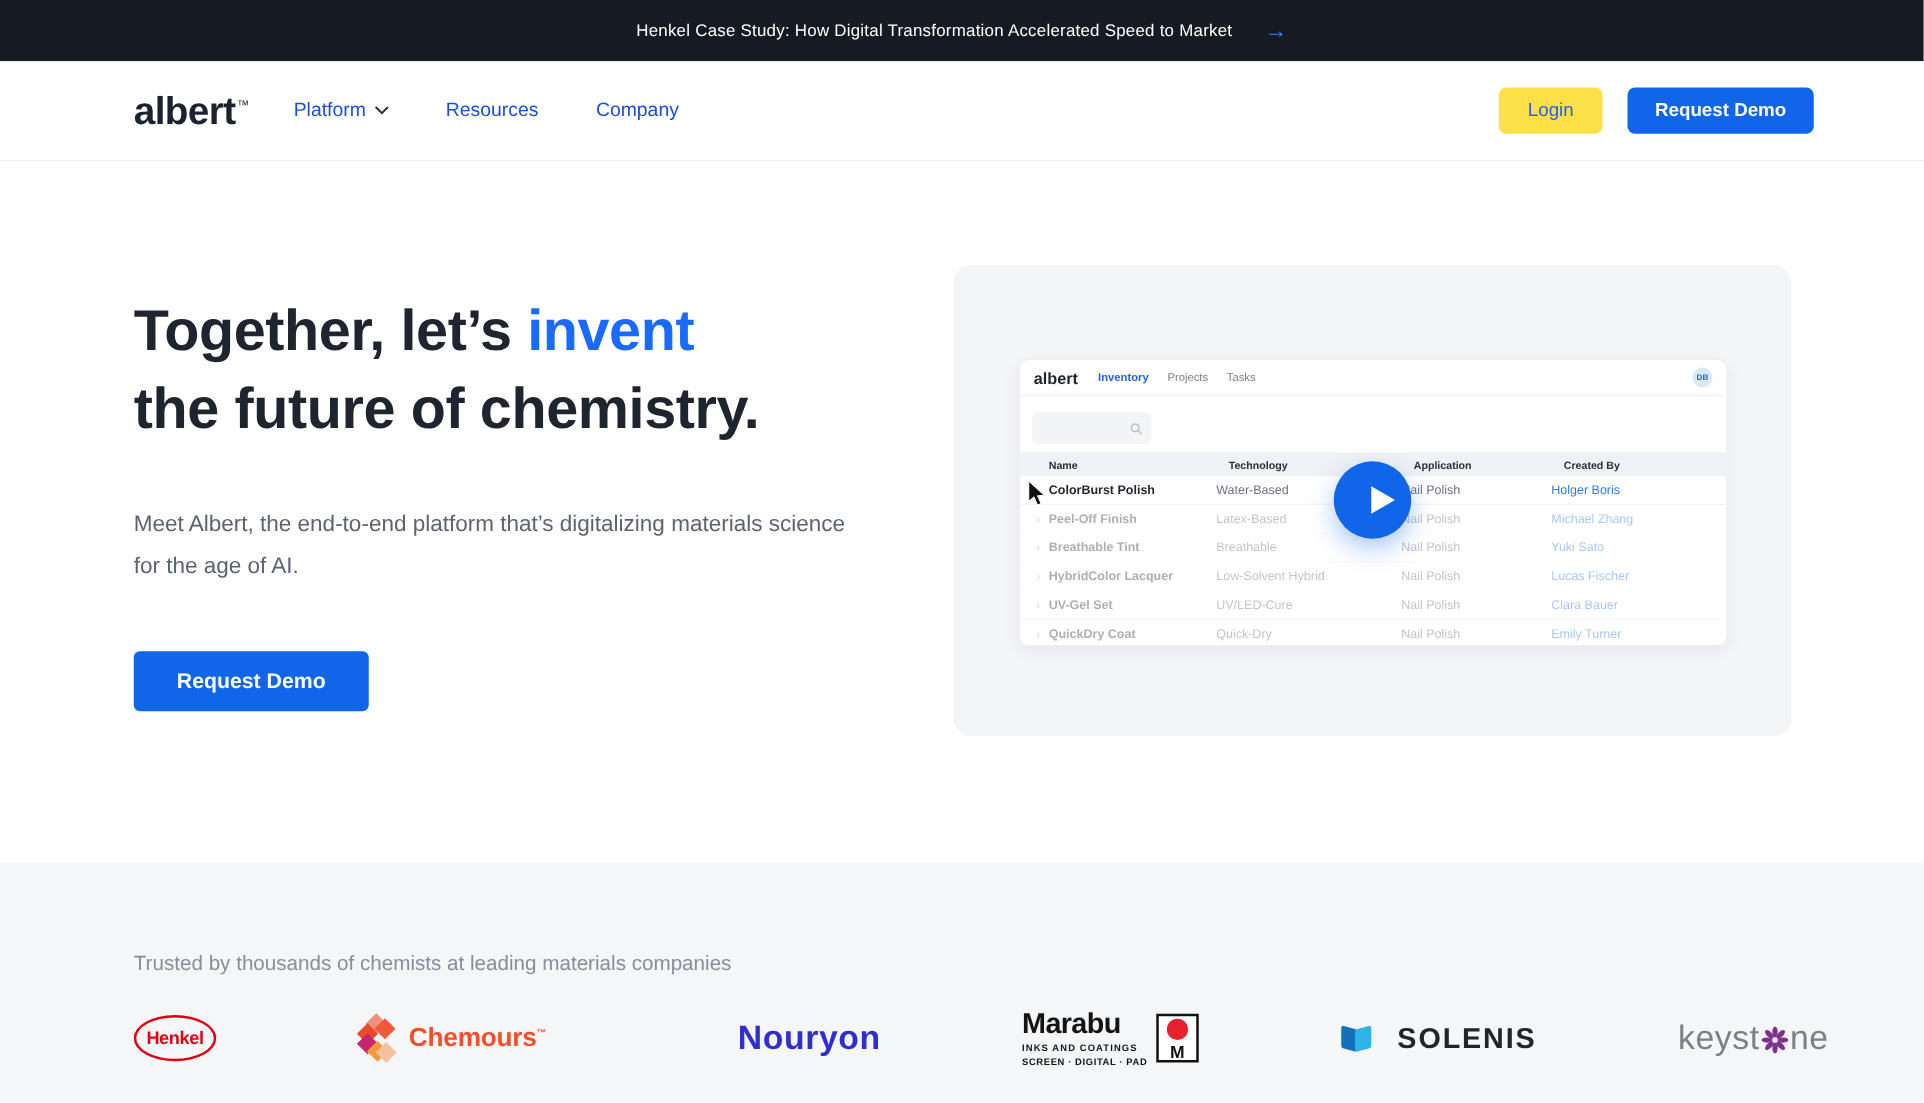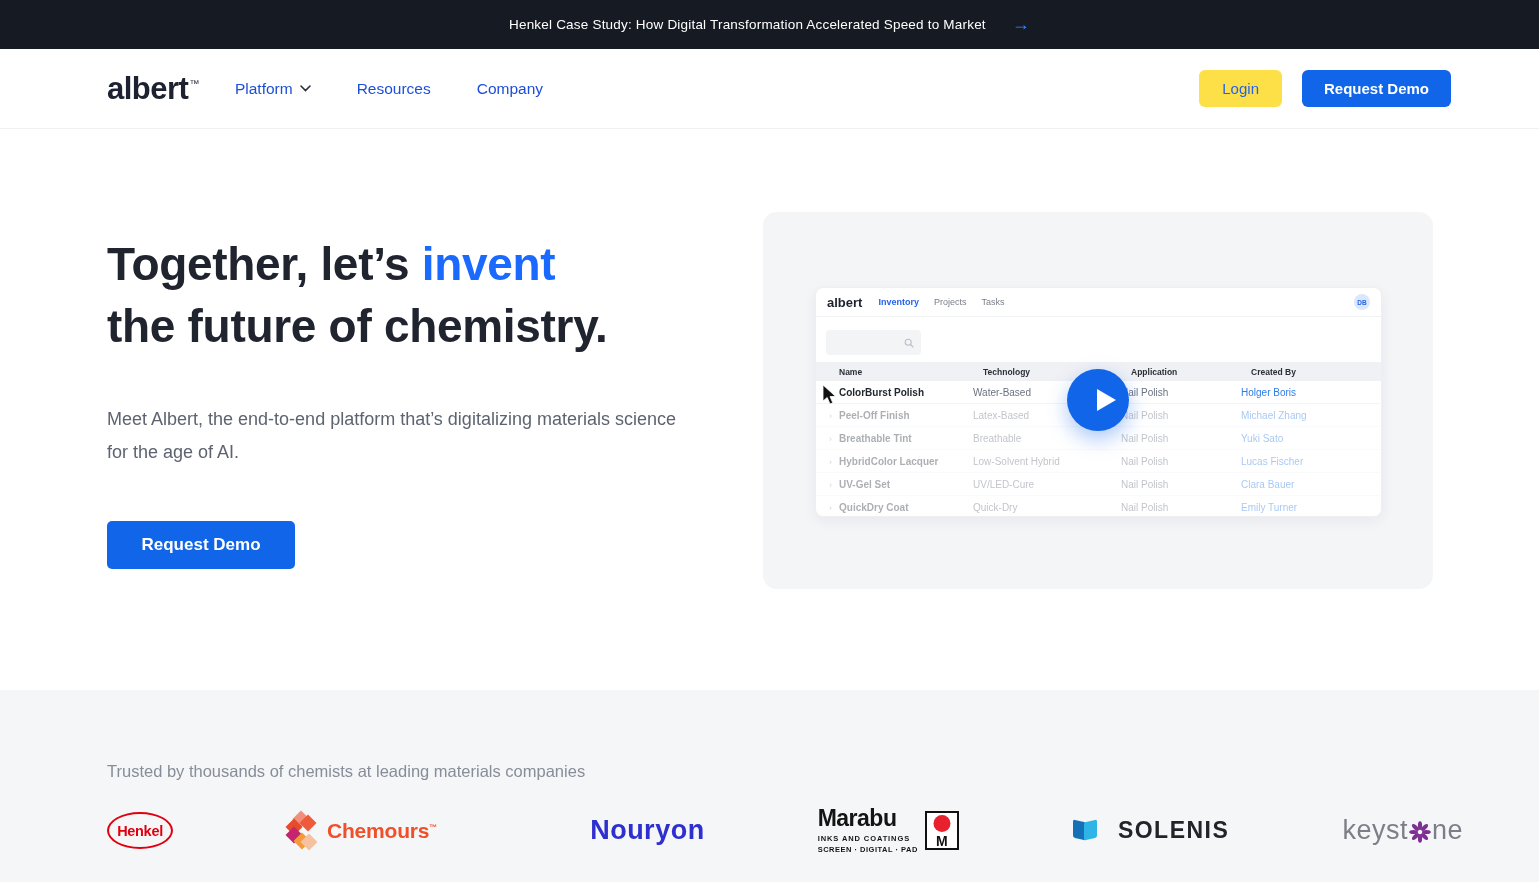--- a/index.html
+++ b/index.html
@@ -99,21 +99,21 @@
   .marabu { display:flex; gap:7px; align-items:center; }
   .marabu-name { font-size:23px; font-weight:800; color:#141414; line-height:1; letter-spacing:-.5px; }
   .marabu-sub1 { font-size:7.5px; font-weight:700; color:#141414; letter-spacing:.9px; margin-top:4px; }
   .marabu-sub2 { font-size:7.5px; font-weight:700; color:#141414; letter-spacing:.5px; margin-top:2px; }
   .marabu-box { width:34px; height:39px; border:2.5px solid #111; position:relative; background:#fff; }
   .marabu-dot { position:absolute; left:50%; transform:translateX(-50%); top:2px;
     width:17px; height:17px; border-radius:50%; background:#e8212e; }
   .marabu-m { position:absolute; bottom:-1px; width:100%; text-align:center;
     font-size:14px; font-weight:800; color:#111; }
 
-  .solenis { display:flex; gap:20px; }
+  .solenis { display:flex; align-items:center; gap:20px; }
   .sol-icon { position:relative; width:26px; height:26px; }
   .sol-icon .s1, .sol-icon .s2 { position:absolute; width:13px; height:18px; top:4px; }
   .sol-icon .s1 { left:1px; background:#1471b8; transform:skewY(14deg); border-radius:2px; }
   .sol-icon .s2 { left:12px; background:#2fb4e8; transform:skewY(-14deg); border-radius:2px; }
   .sol-text { font-size:23px; font-weight:800; color:#23242a; letter-spacing:1.5px; }
 
   .keystone { display:flex; align-items:center; font-size:27px; color:#7c7f87; letter-spacing:.5px; }
   .key-flower { margin:2px 1px 0; }
 </style>
 </head>

